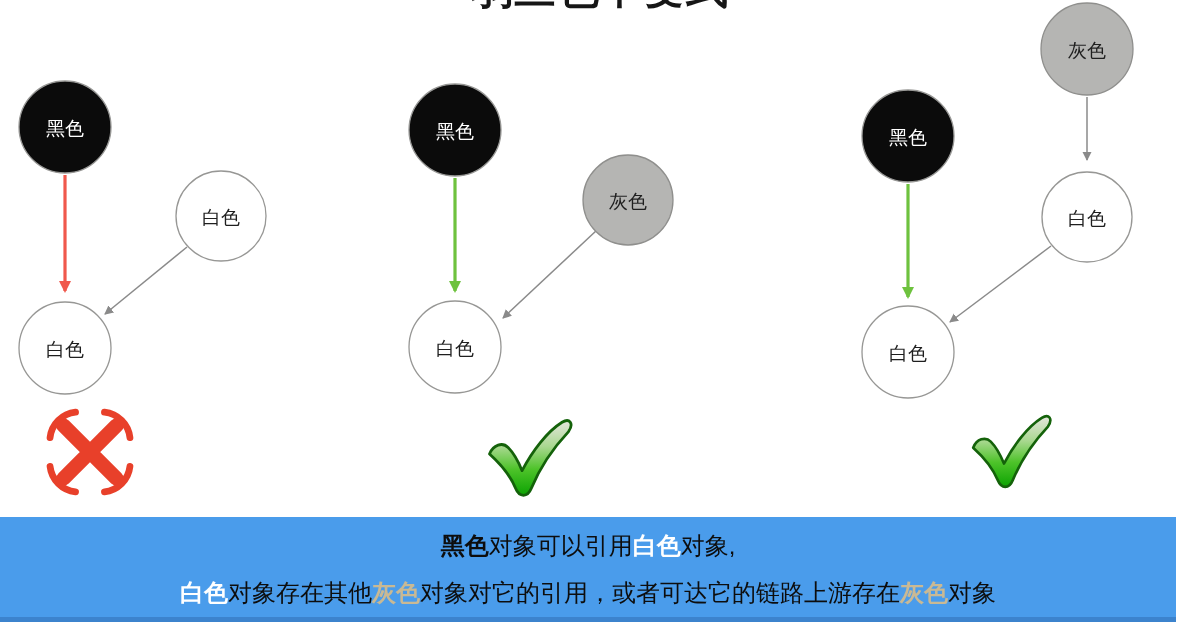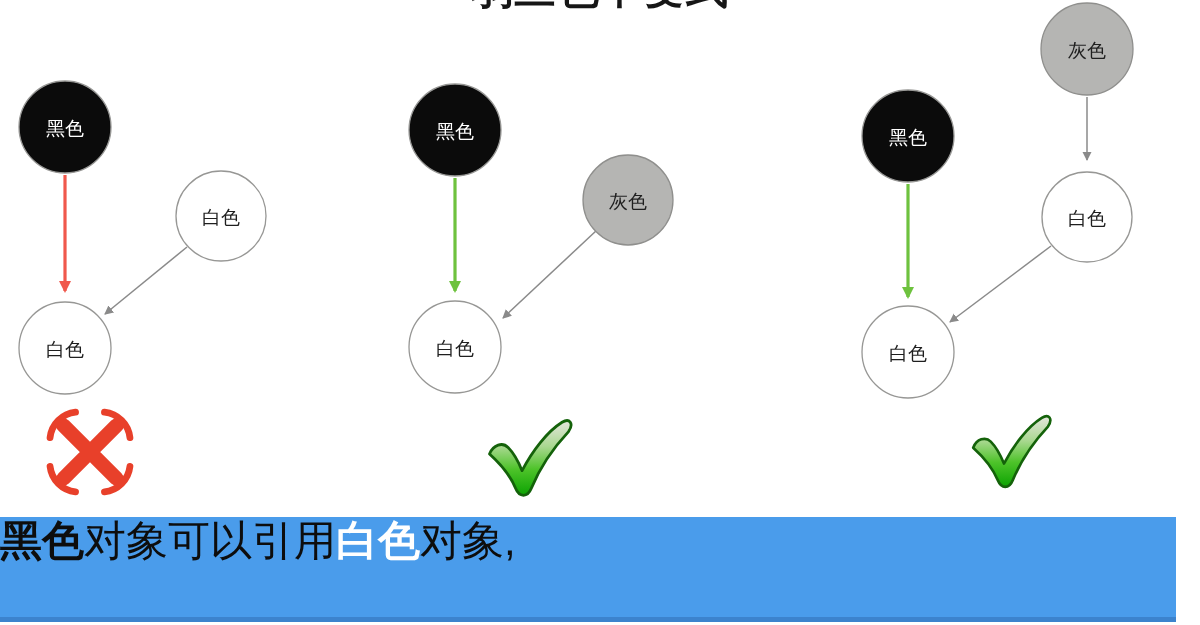--- a/index.html
+++ b/index.html
@@ -16,22 +16,22 @@
           font-family:"Liberation Sans","DejaVu Sans",sans-serif;}
   .nlabel.inv{fill:#ffffff;}
   line.edge{fill:none;}
   line.thick{stroke-width:3.2px;}
   line.thin{stroke-width:1.5px;}
   .xstroke{stroke-width:17px;stroke-linecap:round;fill:none;}
   .xarc{stroke-width:8px;stroke-linecap:round;fill:none;}
   .checkpath{stroke:#14620a;stroke-width:3px;stroke-linejoin:round;}
   
   .banner{position:absolute;left:0;top:517px;width:1176px;height:105px;box-sizing:border-box;
-          background:#4a9ceb;border-bottom:5px solid #3c83cd;
-          font-size:42px;color:#0d0d0d;text-align:left;}
+          background:#4a9ceb;border-bottom:5px solid #3c83cd;padding-top:5px;
+          font-size:24px;color:#0d0d0d;text-align:center;}
   .banner .line{line-height:47px;white-space:nowrap;}
   .banner .b{font-weight:bold;}
   .banner .w{color:#ffffff;font-weight:bold;}
   .banner .g{color:#c9b994;font-weight:bold;}
 </style>
 </head>
 <body>
 
 <div class="stage">
 
@@ -100,15 +100,16 @@
     <circle class="node" cx="908" cy="352" r="46" fill="#ffffff"></circle>
     <text class="nlabel" x="908" y="353" dominant-baseline="central">白色</text>
 
     <g transform="translate(967,409) scale(0.88)">
       <path class="checkpath" fill="url(#gcheck)" d="M7,44 C11,34 21,31 27,37 C33,43 38,52 42,62 C53,41 69,20 85,10 C93,5 98,11 92,20 C77,36 61,59 52,81 C48,91 39,91 35,81 C28,64 17,53 7,44 Z"></path>
     </g>
   </svg>
 
   <div class="banner">
     <div class="line"><span class="b">黑色</span><span>对象可以引用</span><span class="w">白色</span><span>对象,</span></div>
+    <div class="line"><span class="w">白色</span><span>对象存在其他</span><span class="g">灰色</span><span>对象对它的引用，或者可达它的链路上游存在</span><span class="g">灰色</span><span>对象</span></div>
   </div>
 
 </div>
 
 </body></html>

